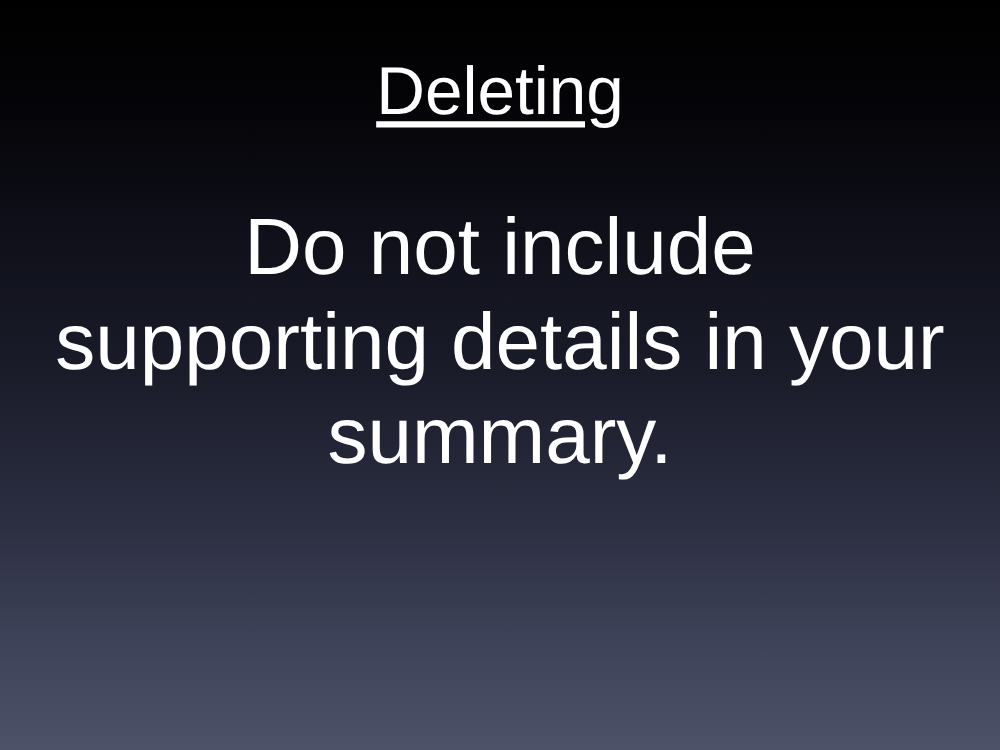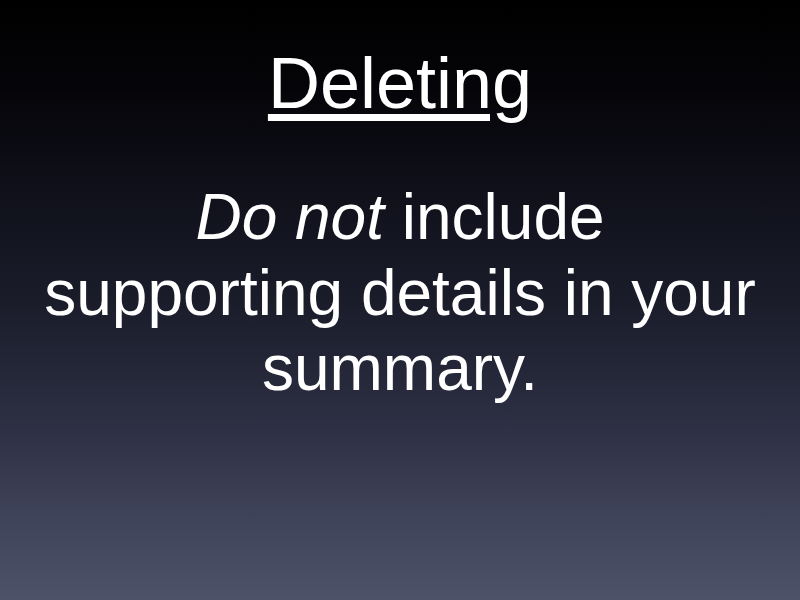--- a/index.html
+++ b/index.html
@@ -18,37 +18,36 @@
       #2c2f42 70%,
       #3e4258 85%,
       #4e5269 100%);
     font-family: Arial, Helvetica, sans-serif;
     color: #ffffff;
     display: flex;
     flex-direction: column;
     align-items: center;
   }
   .title {
-    font-size: 72px;
+    font-size: 54px;
     font-weight: 400;
     text-decoration: underline;
     text-underline-offset: 6px;
     margin-top: 42px;
     letter-spacing: 0px;
   }
   .body-text {
     font-size: 64px;
     font-weight: 400;
     text-align: center;
     line-height: 1.18;
     margin-top: 56px;
     padding: 0 40px;
   }
   .emph {
-    font-style: italic;
   }
 </style>
 </head>
 <body>
 
 <div class="title">Deleting</div>
 
 <div class="body-text"><span class="emph">Do not</span><span> include supporting details in your summary.</span></div>
 
 </body></html>

